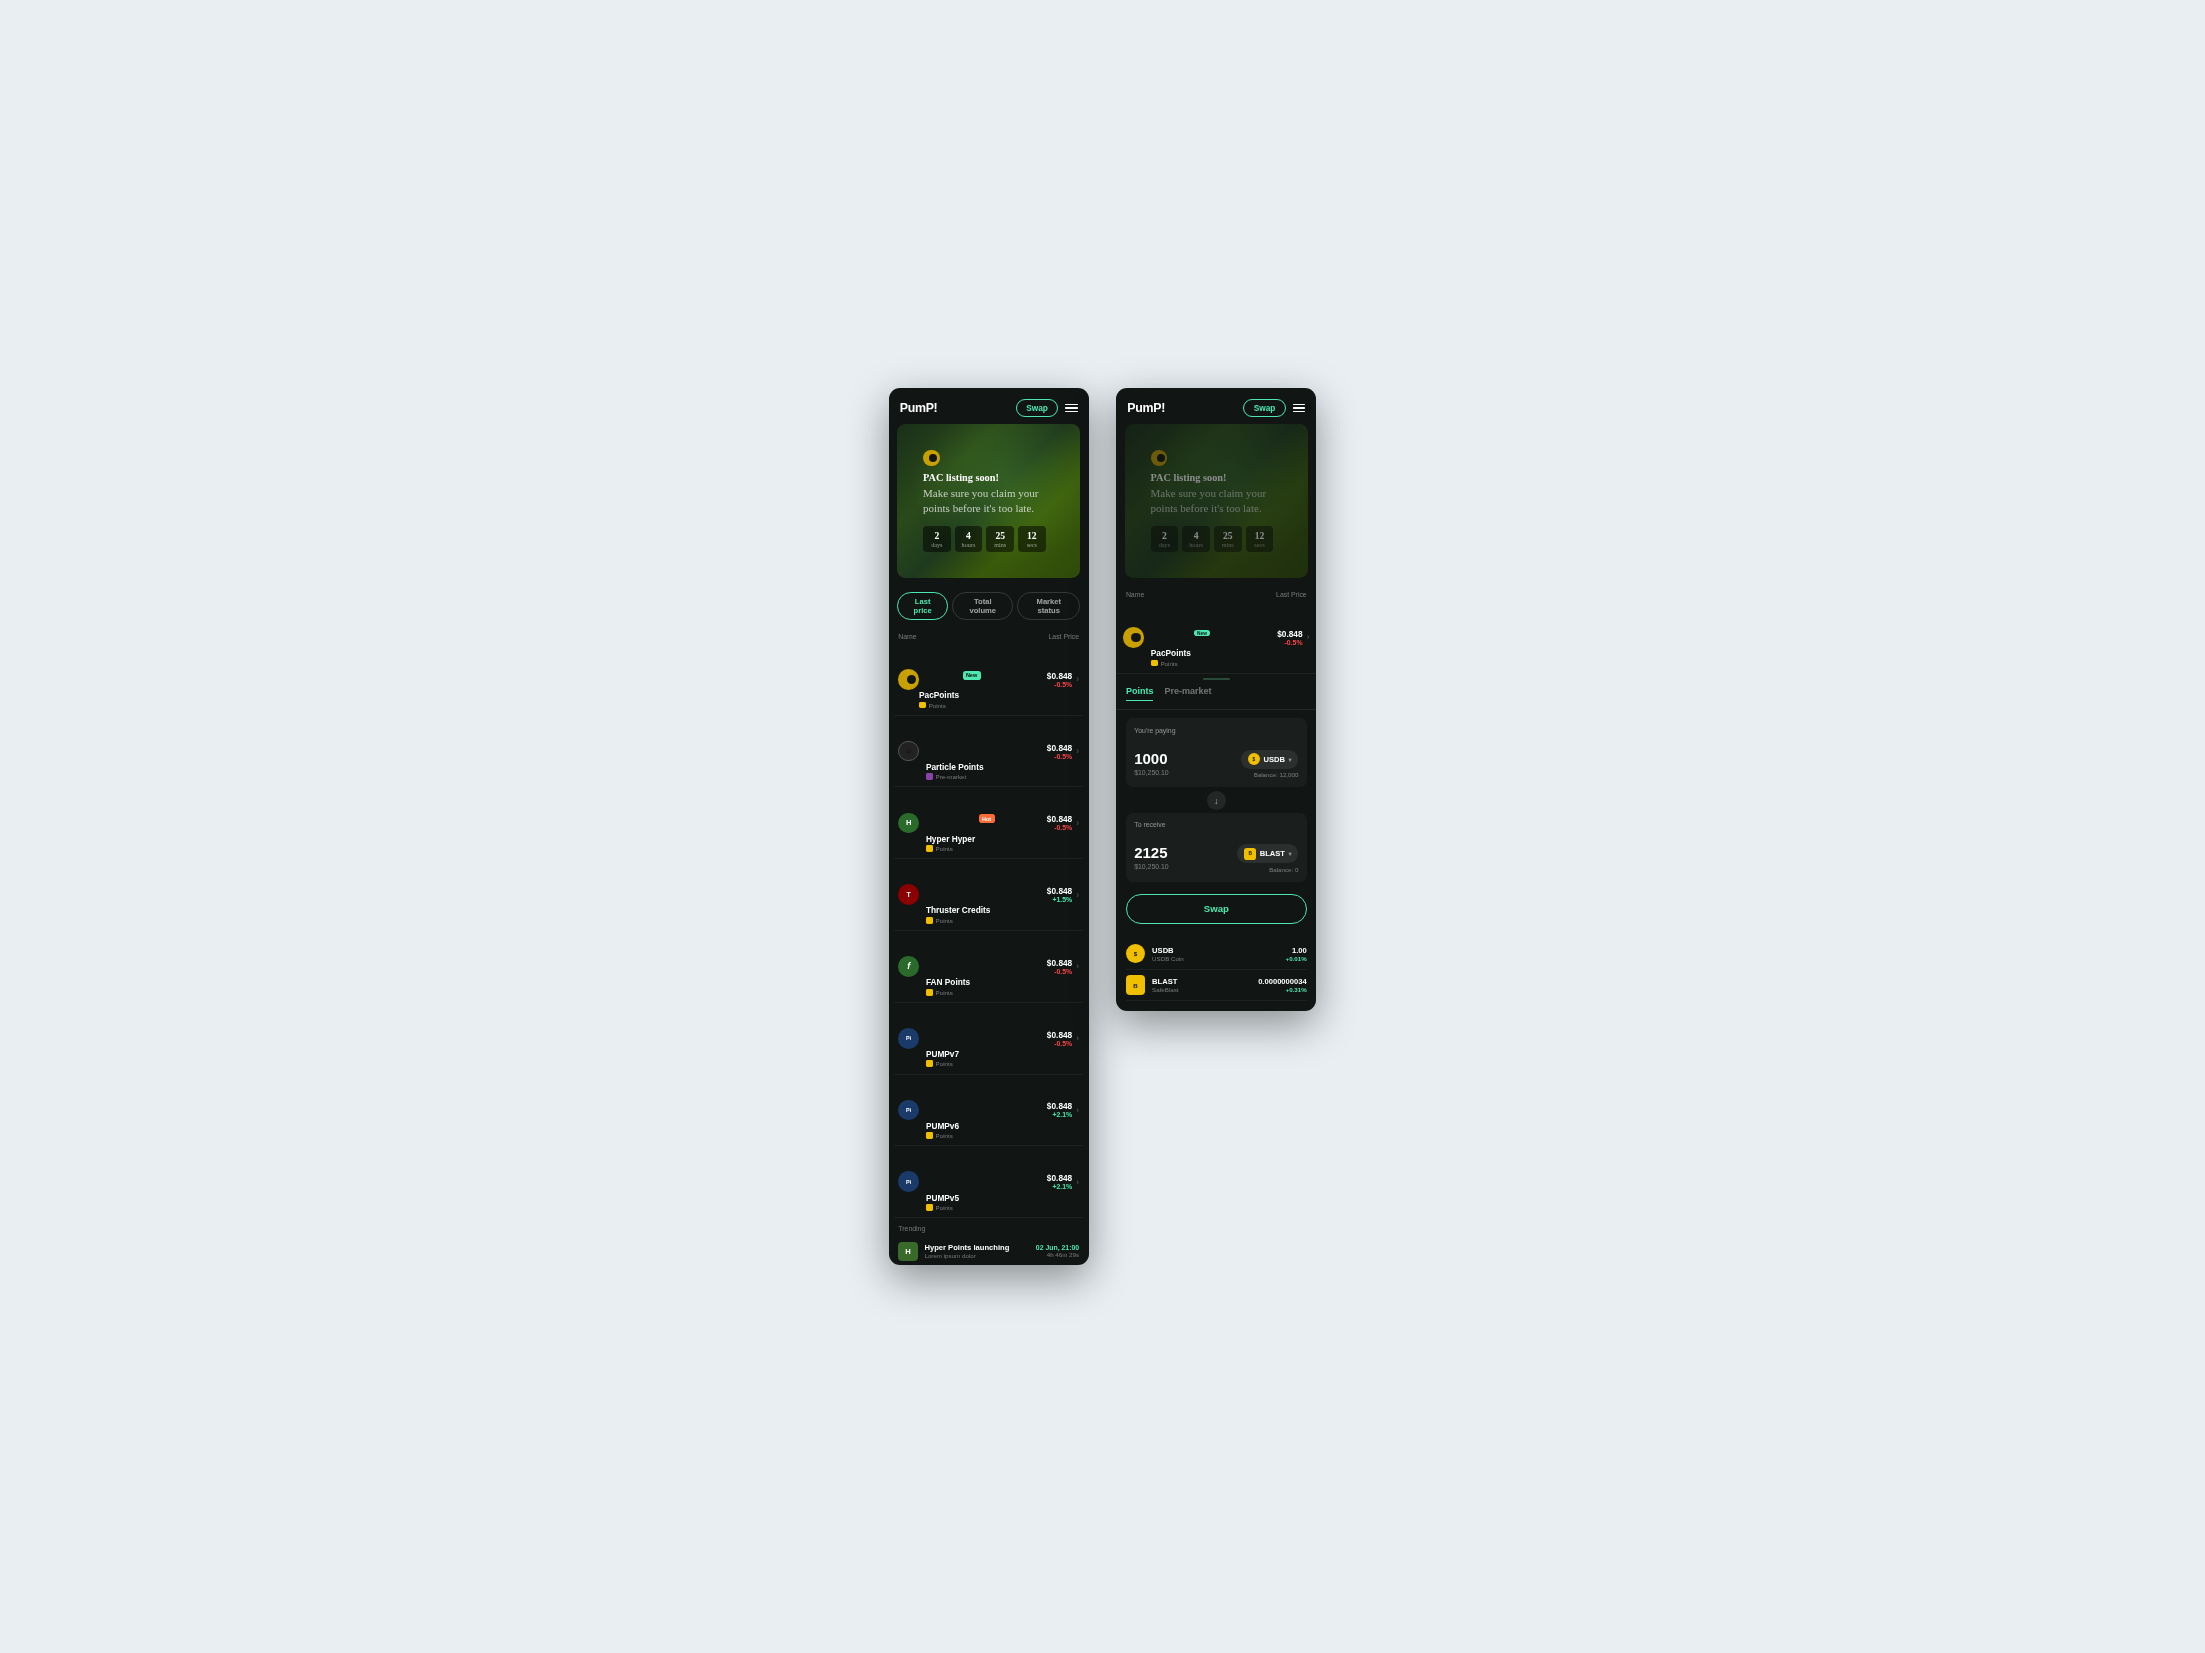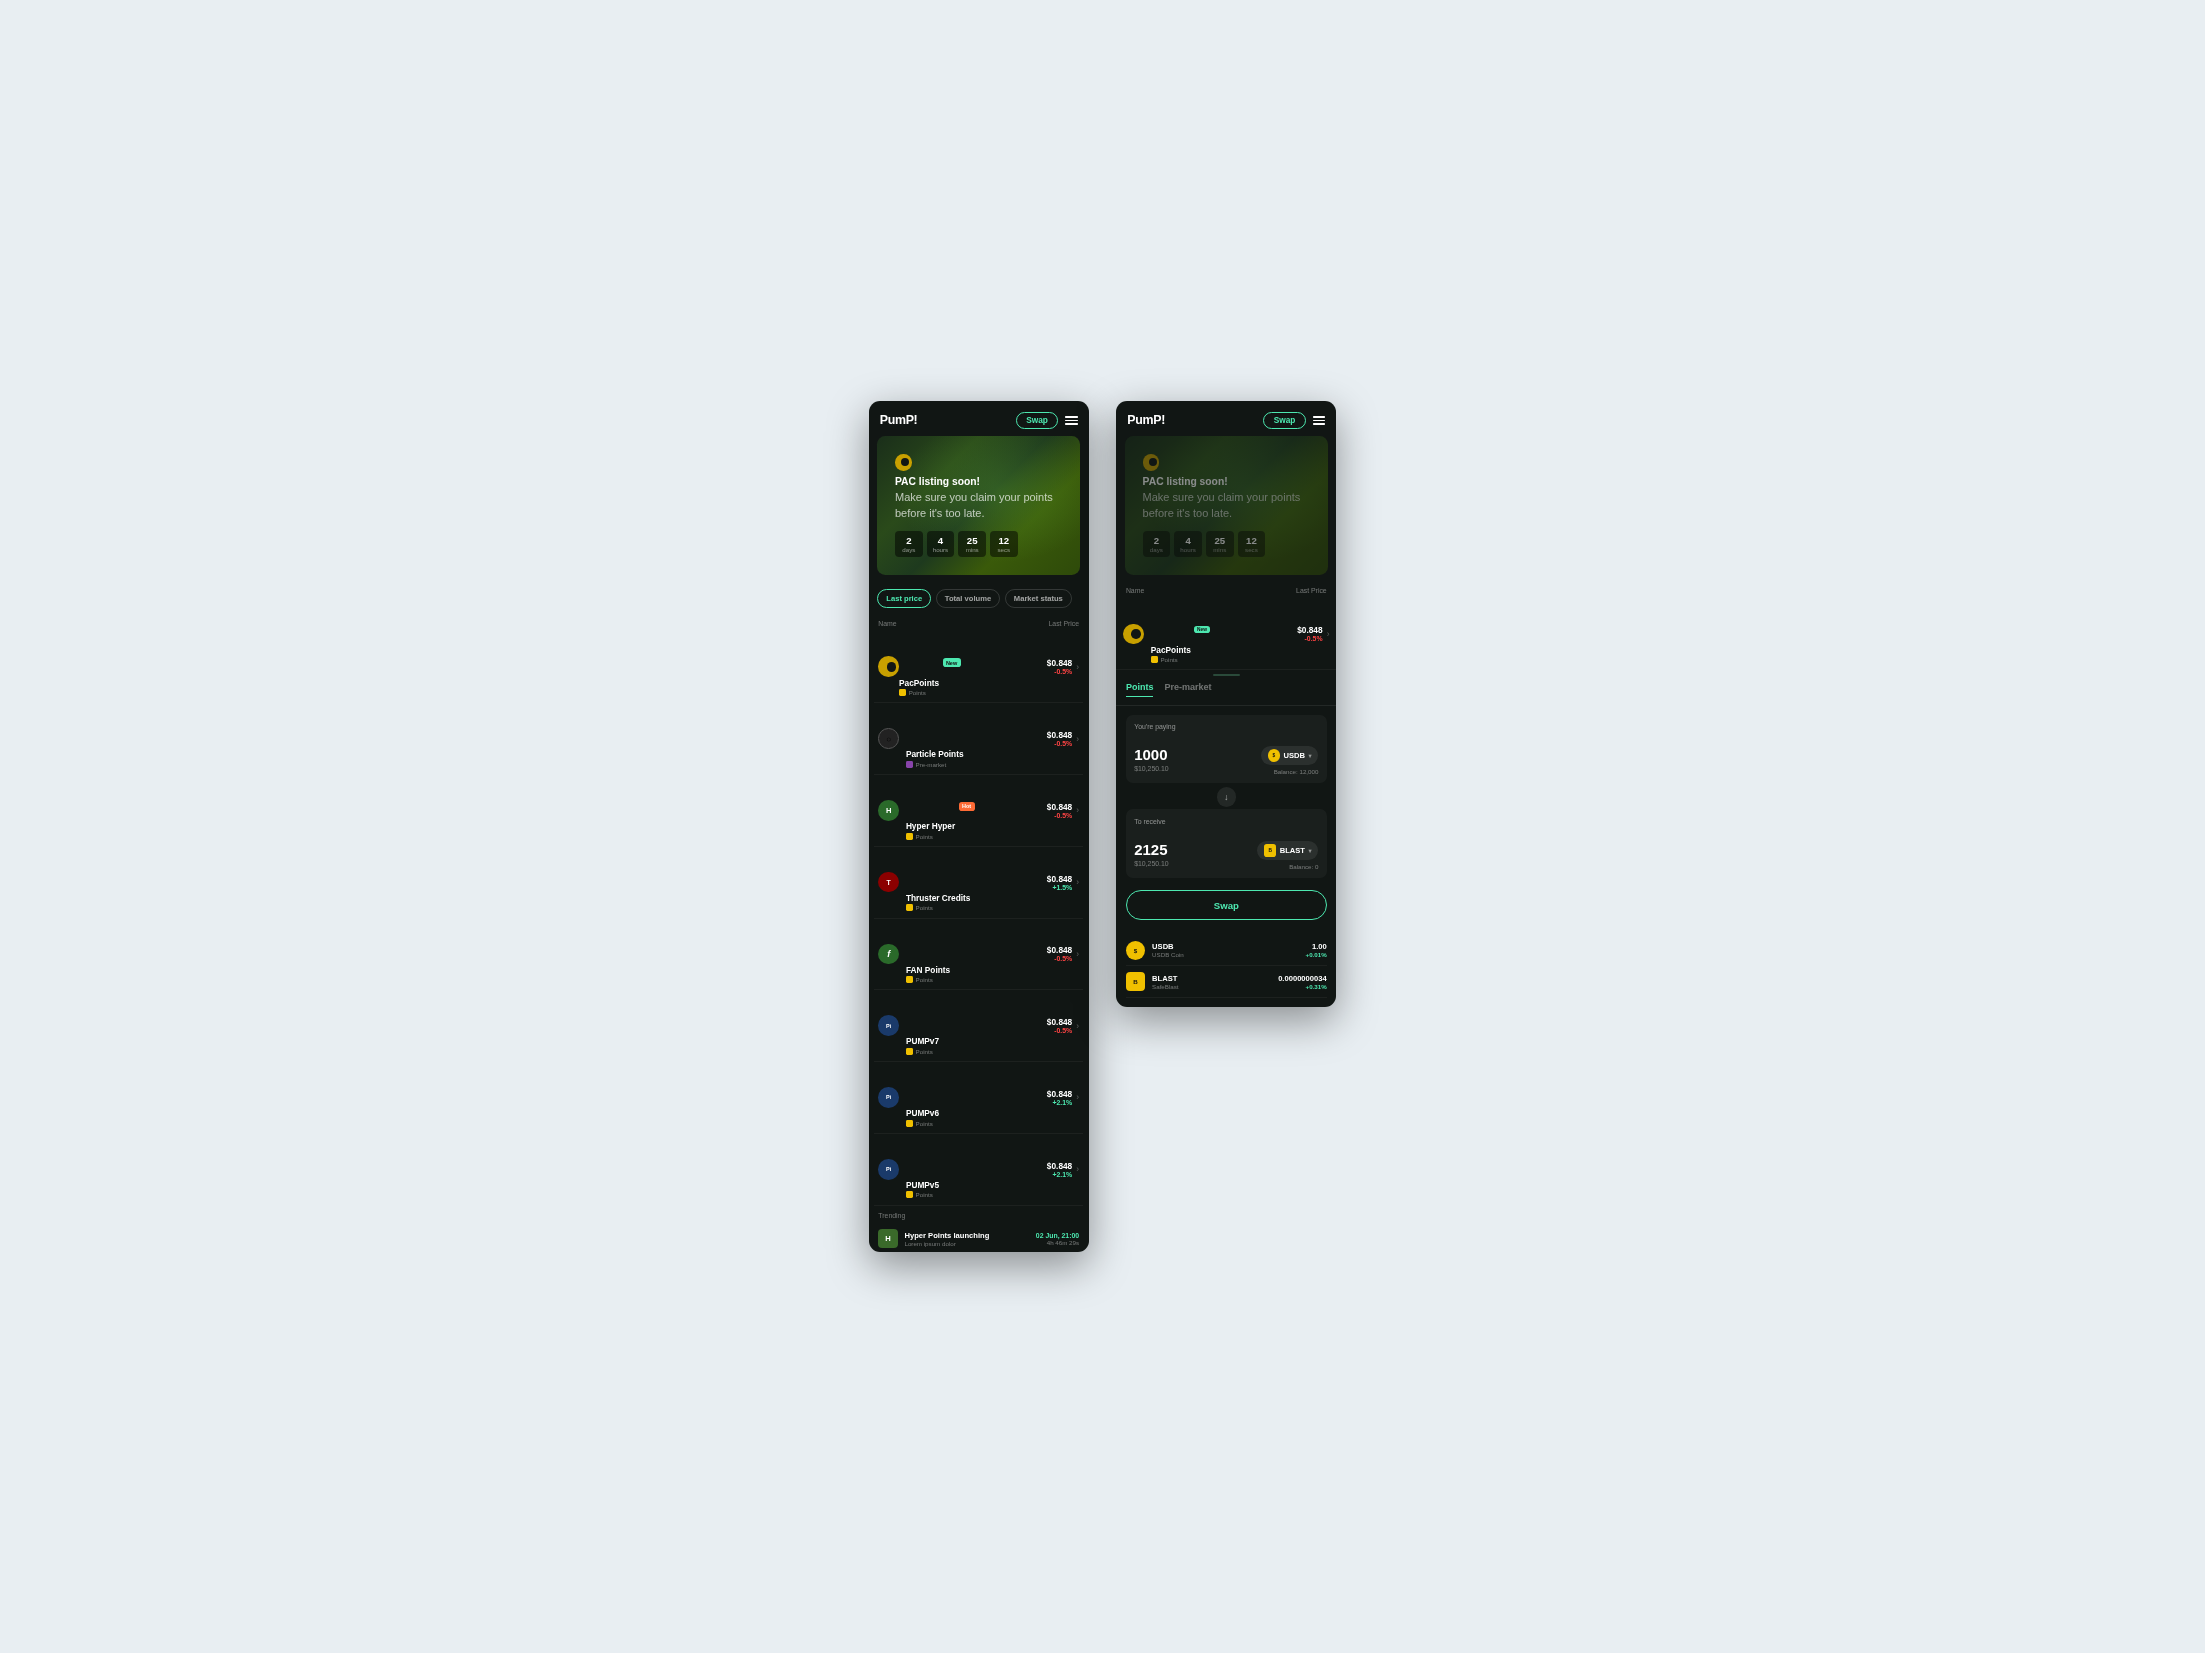--- a/index.html
+++ b/index.html
@@ -11,21 +11,21 @@
       min-height: 100vh;
       font-family: -apple-system, BlinkMacSystemFont, 'Segoe UI', sans-serif;
       padding: 27.6px 13.8px;
     }
     .screens-wrapper {
       display: flex;
       gap: 27.6px;
       align-items: flex-start;
     }
     .phone-screen {
-      width: 220px;
+      width: 200px;
       background: #111614;
       border-radius: 11px;
       overflow: hidden;
       box-shadow: 0 13.8px 41px rgba(0,0,0,0.4);
     }
 
     
     .header {
       display: flex;
       justify-content: space-between;
@@ -68,23 +68,24 @@
       background: #fff;
       border-radius: 0.7px;
     }
 
     
     .banner {
       margin: 0 8.3px 8.3px;
       border-radius: 8.3px;
       overflow: hidden;
       background: linear-gradient(135deg, #1a2e1a 0%, #2a4a1a 30%, #1e3a1e 50%, #3a5a0a 70%, #2e4a0a 100%);
-      padding: 18px;
+      padding: 26px;
       position: relative;
       min-height: 107px;
+      font-family: Liberation Serif, serif;
     }
     .banner-glow {
       position: absolute;
       top: 0; left: 0; right: 0; bottom: 0;
       background: radial-gradient(ellipse at 60% 40%, rgba(100,180,50,0.3) 0%, transparent 60%);
       pointer-events: none;
     }
     .banner-icon {
       width: 16.5px;
       height: 16.5px;

